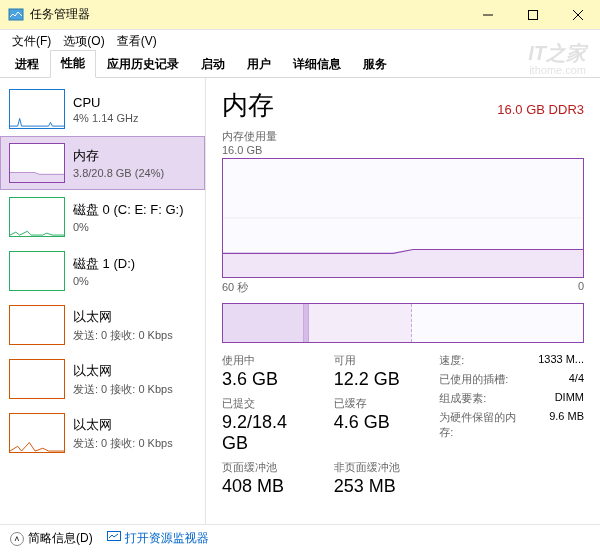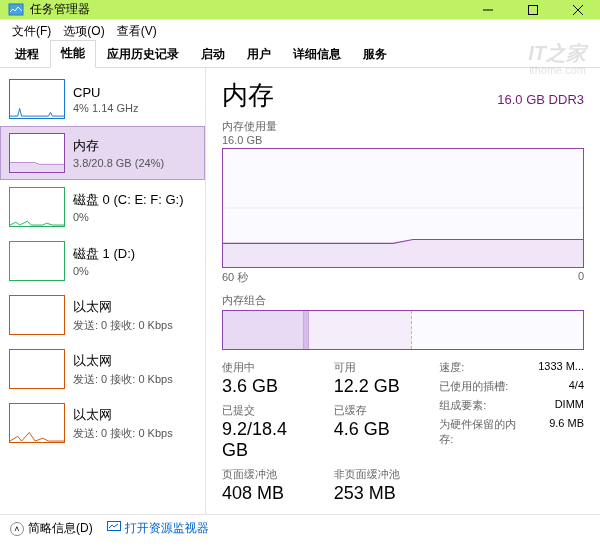--- a/index.html
+++ b/index.html
@@ -1,18 +1,18 @@
 <!DOCTYPE html>
 <html><head>
 <meta charset="utf-8">
 <style>
   * { box-sizing: border-box; margin: 0; padding: 0; font-family: "Microsoft YaHei", "Segoe UI", sans-serif; }
   body { width: 600px; height: 552px; background: #fff; font-size: 12px; color: #000; overflow: hidden; position: relative; }
 
-  .titlebar { height: 20px; background: #bef264; display: flex; align-items: center; padding: 0 0 0 8px; border-bottom: 1px solid #e5e5e5; }
+  .titlebar { height: 30px; background: #fef9c3; display: flex; align-items: center; padding: 0 0 0 8px; border-bottom: 1px solid #e5e5e5; }
   .titlebar .icon { width: 16px; height: 16px; display: inline-flex; align-items: center; justify-content: center; margin-right: 6px; }
   .titlebar .title { flex: 1; font-size: 12px; }
   .winbtn { width: 45px; height: 29px; display: flex; align-items: center; justify-content: center; color: #000; }
 
   .menubar { height: 22px; display: flex; align-items: center; padding: 0 6px; font-size: 12px; gap: 0; }
   .menuitem { padding: 2px 6px; }
 
   .tabbar { height: 26px; display: flex; align-items: flex-end; padding: 0 4px; border-bottom: 1px solid #d9d9d9; gap: 0; font-weight: bold; }
   .tab { padding: 4px 10px 5px; font-size: 12px; border: 1px solid transparent; border-bottom: none; position: relative; top: 1px; }
   .tab.active { background: #fff; border-color: #d9d9d9; border-bottom: 1px solid #fff; }
@@ -28,21 +28,21 @@
   .thumb.disk { border-color: #27ae60; }
   .thumb.eth { border-color: #d35400; }
   .thumb svg { position: absolute; inset: 0; width: 100%; height: 100%; }
   .side-text { display: flex; flex-direction: column; justify-content: center; gap: 2px; overflow: hidden; }
   .side-title { font-size: 13px; white-space: nowrap; }
   .side-sub { font-size: 11px; color: #555; white-space: nowrap; }
 
   .detail { flex: 1; padding: 10px 16px 6px 16px; display: flex; flex-direction: column; }
   .d-head { display: flex; justify-content: space-between; align-items: baseline; margin-bottom: 6px; }
   .d-title { font-size: 26px; font-weight: 300; }
-  .d-spec { font-size: 13px; color: #701a75; }
+  .d-spec { font-size: 13px; color: #b91c1c; }
   .chart-label-row { display: flex; justify-content: space-between; font-size: 11px; color: #666; margin-bottom: 2px; flex-direction: column; }
   .big-chart { height: 120px; border: 1px solid #8e44ad; background: #fafaff; position: relative; margin-bottom: 2px; }
   .big-chart svg { width: 100%; height: 100%; display: block; }
   .axis-row { display: flex; justify-content: space-between; font-size: 11px; color: #666; margin-bottom: 8px; }
   .small-chart { height: 40px; border: 1px solid #8e44ad; background: #fafaff; margin-bottom: 10px; position: relative; }
   .small-chart .seg { position: absolute; top: 0; bottom: 0; }
 
   .stats { display: flex; gap: 18px; }
   .stats-left { display: grid; grid-template-columns: 1fr 1fr; gap: 6px 24px; }
   .stat-block { }
@@ -187,23 +187,20 @@
     <div class="big-chart">
       <svg viewBox="0 0 360 120" preserveAspectRatio="none">
         <line x1="0" y1="60" x2="360" y2="60" stroke="#eee"></line>
         <polygon points="0,96 170,96 190,92 360,92 360,120 0,120" fill="#f0e6f7"></polygon>
         <polyline points="0,96 170,96 190,92 360,92" fill="none" stroke="#8e44ad" stroke-width="1.2"></polyline>
       </svg>
     </div>
     <div class="axis-row">
       <span>60 秒</span>
       <span>0</span>
-    </div>
-    <div class="chart-label-row">
-      <span>内存组合</span>
     </div>
     <div class="small-chart">
       <div class="seg" style="left:0; width:22.5%; background:#e8daf2; border-right:1px solid #c9a8dd;"></div>
       <div class="seg" style="left:22.5%; width:1.3%; background:#d6bce8; border-right:1px solid #c9a8dd;"></div>
       <div class="seg" style="left:23.8%; width:28.7%; background:#f4edf9; border-right:1px dashed #c9a8dd;"></div>
     </div>
 
     <div class="stats">
       <div class="stats-left">
         <div class="stat-block">

